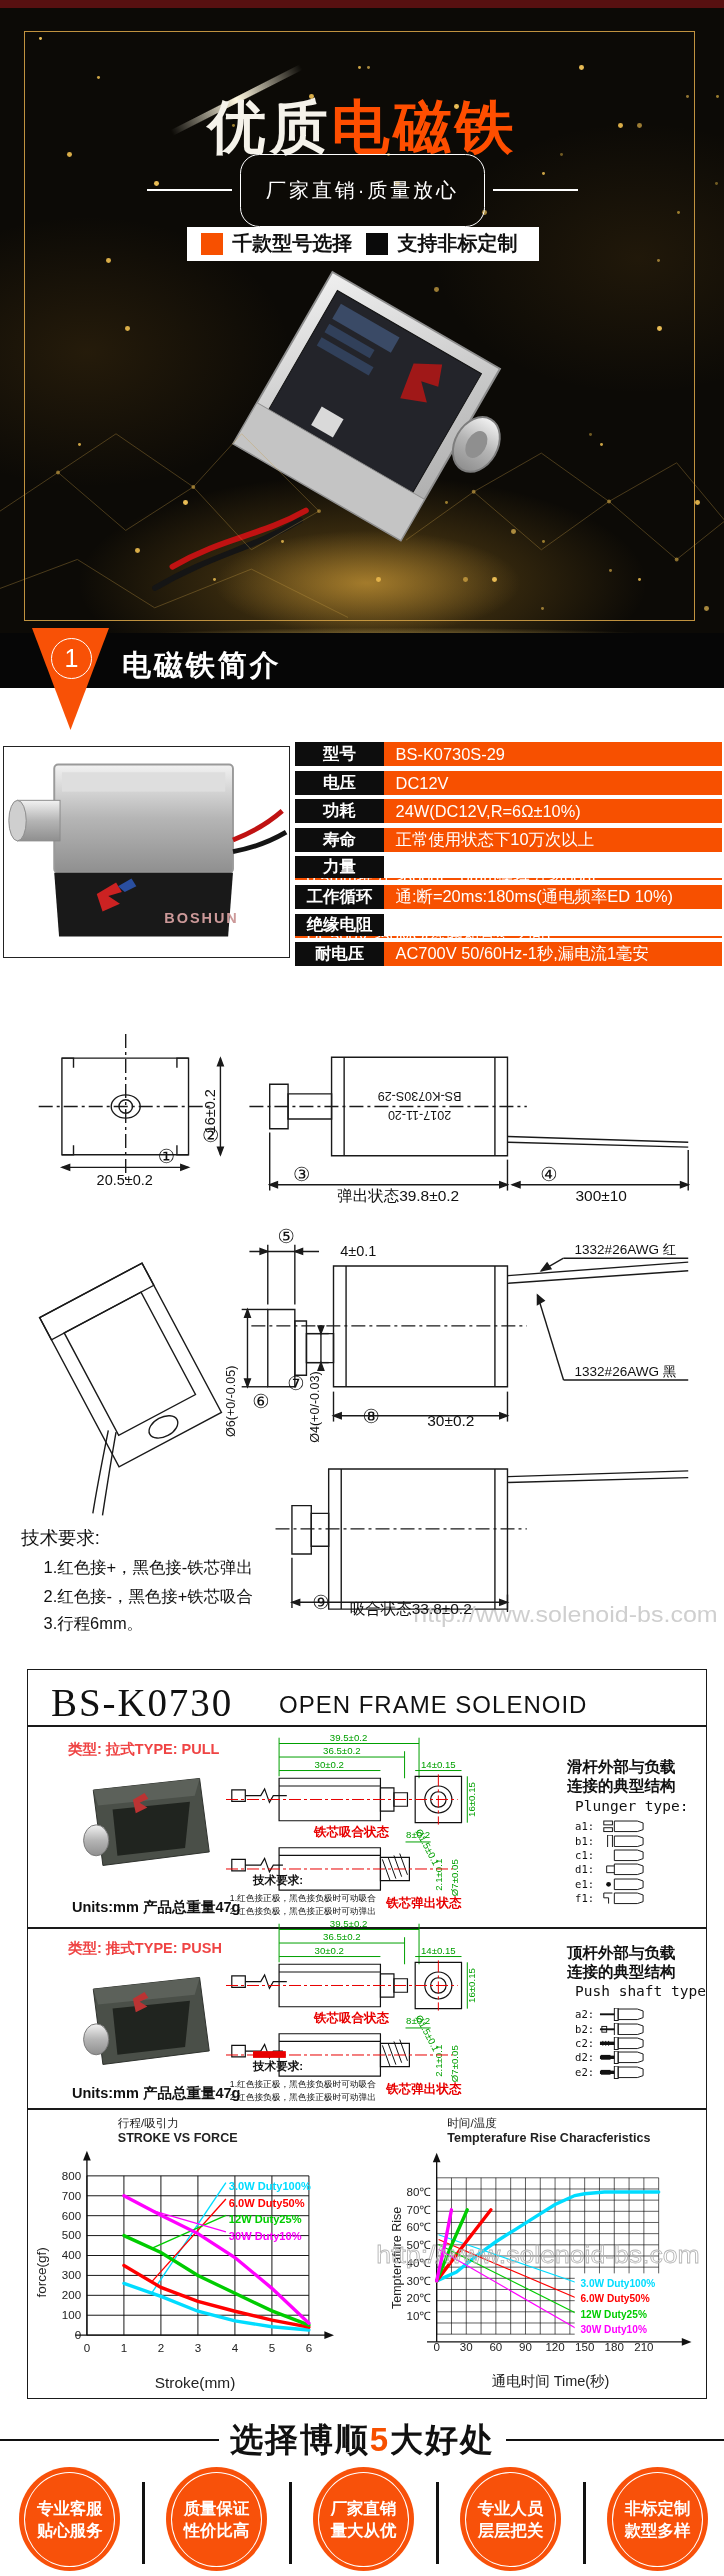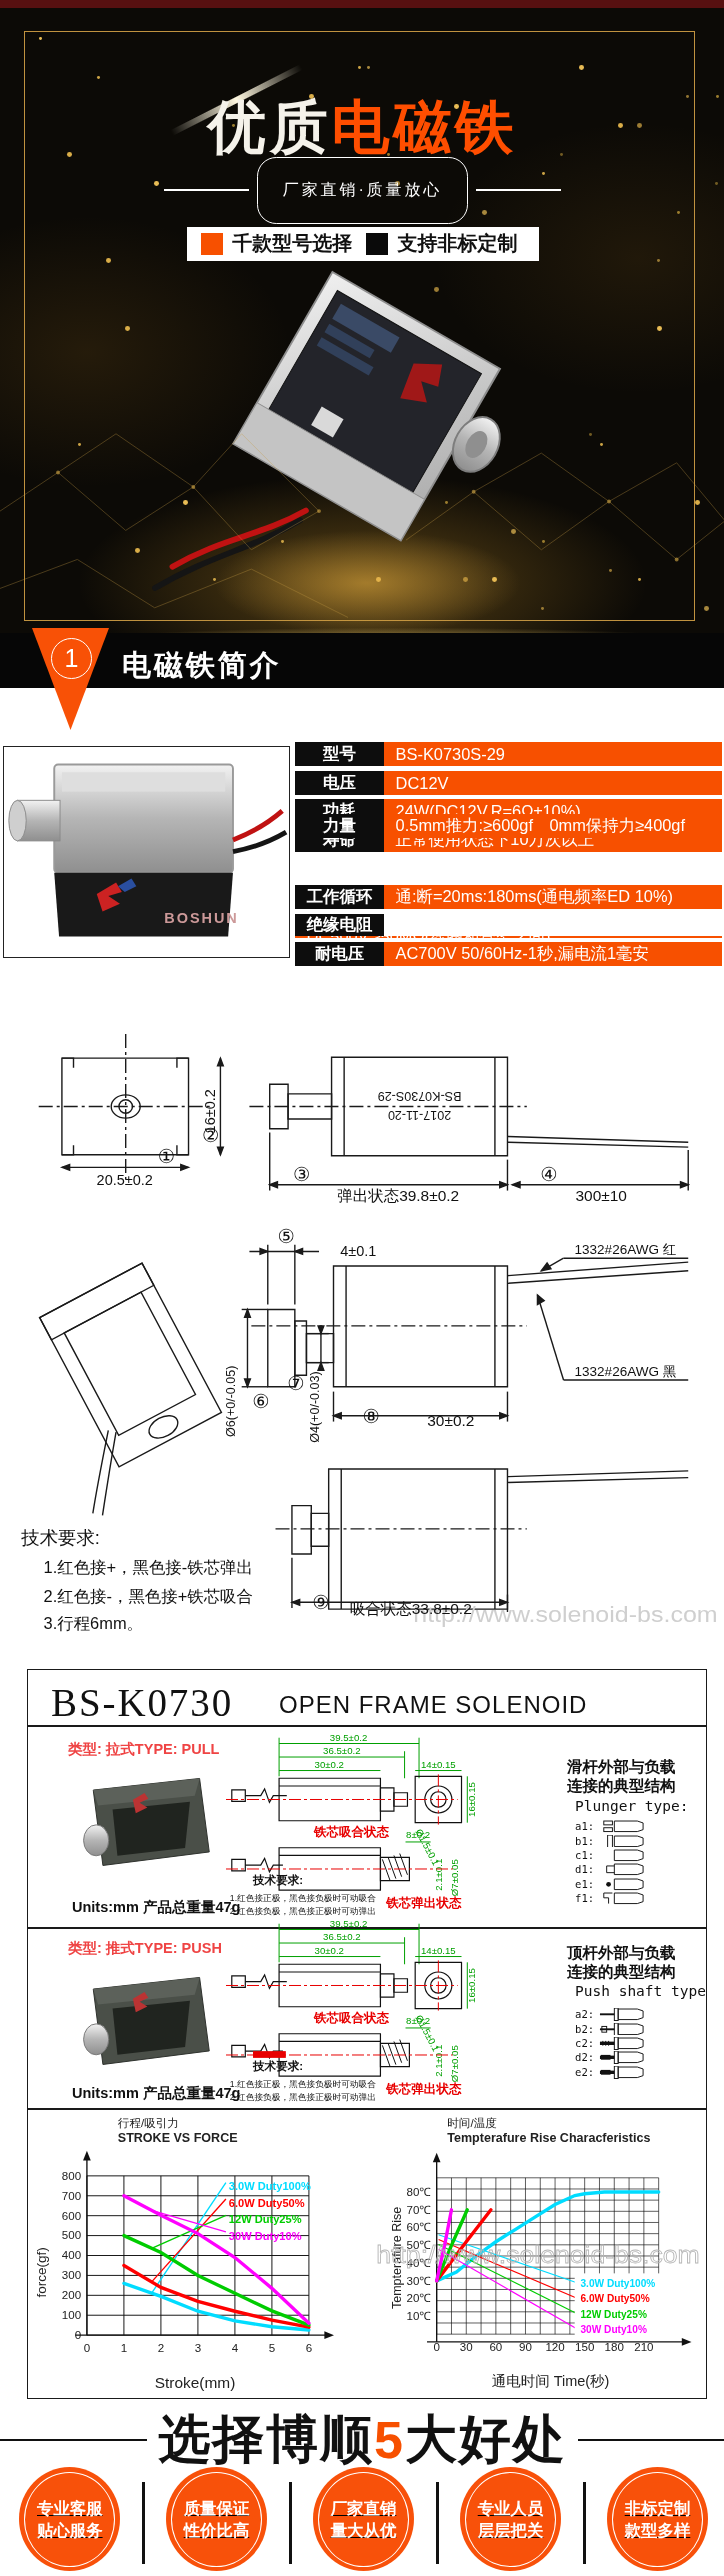--- a/index.html
+++ b/index.html
@@ -23,21 +23,21 @@
     561px 406px 0 #caa245,657px 464px 0 1px #d9ad48,503px 503px 0 #9a7c2e,
     338px 541px 0 1px #e8bc55,174px 541px 0 #caa245,97px 512px 0 1px #d9ad48,
     406px 464px 0 #9a7c2e,454px 541px 0 1px #e8bc55,242px 503px 0 #caa245,
     677px 58px 0 #9a7c2e,29px 116px 0 1px #d9ad48,319px 29px 0 #caa245,
     541px 29px 0 1px #e8bc55,599px 541px 0 #caa245,68px 222px 0 1px #d9ad48;}
   #flare{left:164px;top:89px;width:145px;height:5.8px;background:linear-gradient(90deg,rgba(255,255,230,0),#fff8e0,rgba(255,255,230,0));transform:rotate(-27deg);filter:blur(0.5px);}
   #hero-title{left:0;top:81px;width:725px;text-align:center;font-size:58px;font-weight:bold;letter-spacing:3.9px;white-space:nowrap;}
   #hero-title .w{color:#f5f2ea;} #hero-title .o{color:#ff4e00;}
   #tagline-row{left:0;top:164px;width:725px;height:37px;display:flex;align-items:center;justify-content:center;}
   .tag-line{width:85px;height:1.9px;background:#fff;}
-  #tag-pill{margin:0 7.7px;border:1.9px solid #fff;border-radius:19.3px;padding:22px 25px;color:#fff;font-size:16px;letter-spacing:2.9px;white-space:nowrap;}
+  #tag-pill{margin:0 7.7px;border:1.9px solid #fff;border-radius:19.3px;padding:22px 25px;color:#fff;font-size:20px;letter-spacing:2.9px;white-space:nowrap;}
   #badge-bar{left:187px;top:219px;width:352px;height:34px;background:#fff;display:flex;align-items:center;font-size:20px;font-weight:bold;color:#111;white-space:nowrap;}
   .badge-sq{width:22px;height:22px;margin:0 9.7px 0 13.5px;}
   #glow{left:213px;top:522px;width:309px;height:106px;background:radial-gradient(ellipse at center,rgba(222,168,62,.55),rgba(0,0,0,0) 70%);}
   #shine-band{left:0;top:609px;width:725px;height:24px;background:radial-gradient(ellipse 309px 13.5px at 55% 100%,rgba(255,250,220,.9),rgba(255,220,120,.25) 60%,rgba(0,0,0,0));}
   
   #sec1-bar{left:0;top:633px;width:725px;height:55px;background:#060606;}
   #sec1-title{left:122px;top:646px;color:#fff;font-size:29px;font-weight:bold;letter-spacing:2.9px;}
   #sec1-tri{left:32px;top:628px;width:77px;height:102px;background:#f85106;clip-path:polygon(0 0,100% 0,50% 100%);}
   #sec1-num{left:51px;top:638px;width:39px;height:39px;border:1.9px solid #fff;border-radius:50%;color:#fff;font-size:25px;display:flex;align-items:center;justify-content:center;}
   
@@ -57,24 +57,24 @@
   .ds-units{left:44px;font-size:14.5px;font-weight:bold;color:#111;}
   .ds-side-t{left:539px;font-size:15.5px;font-weight:bold;color:#111;}
   .ds-side-t2{left:547px;font-size:14.5px;color:#111;font-family:"DejaVu Sans Mono",monospace;}
   .plunger-row{left:547px;height:12.6px;display:flex;align-items:center;font-size:10.6px;color:#111;font-family:"DejaVu Sans Mono",monospace;}
   .plunger-row svg{margin-left:4.8px;}
   
   .chart-title1{font-size:12px;fill:#222;}
   .chart-title2{font-size:13px;font-weight:bold;fill:#222;}
   .mono{font-family:"DejaVu Sans Mono",monospace;}
   
-  #bottom-heading{left:0;top:2415px;width:725px;height:50px;display:flex;align-items:center;justify-content:center;font-size:52px;font-weight:bold;color:#111;letter-spacing:1.9px;white-space:nowrap;}
+  #bottom-heading{left:0;top:2415px;width:725px;height:50px;display:flex;align-items:center;justify-content:center;font-size:33px;font-weight:bold;color:#111;letter-spacing:1.9px;white-space:nowrap;}
   .head-line{width:225px;height:2.9px;background:#111;margin:0 11.6px;flex:none;}
   #bottom-heading .num{color:#f75000;}
-  .benefit{width:101px;height:104px;border-radius:50%;background:#f8510a;display:flex;align-items:center;justify-content:center;text-decoration:underline;}
+  .benefit{width:101px;height:104px;border-radius:50%;background:#f8510a;display:flex;align-items:center;justify-content:center;}
   .benefit .ring{width:89px;height:93px;border:1.9px solid #fff;border-radius:50%;display:flex;flex-direction:column;align-items:center;justify-content:center;color:#fff;font-size:16.4px;font-weight:bold;line-height:1.35;white-space:nowrap;}
   .benefit-divider{width:2.9px;height:82px;background:#111;}
 </style>
 </head>
 <body>
 
 <div id="page">
 
   <div id="top-strip" class="abs"></div>
   <div id="hero" class="abs">
@@ -176,21 +176,21 @@
       <div class="spec-value">DC12V</div>
     </div>
   <div class="spec-row abs" style="top:788px;">
       <div class="spec-label">功耗</div>
       <div class="spec-value">24W(DC12V,R=6Ω±10%)</div>
     </div>
   <div class="spec-row abs" style="top:817px;">
       <div class="spec-label">寿命</div>
       <div class="spec-value">正常使用状态下10万次以上</div>
     </div>
-  <div class="spec-row abs" style="top:803px;">
+  <div class="spec-row abs" style="top:845px;flex-direction:column;">
       <div class="spec-label">力量</div>
       <div class="spec-value">0.5mm推力:≥600gf　0mm保持力≥400gf</div>
     </div>
   <div class="spec-row abs" style="top:874px;">
       <div class="spec-label">工作循环</div>
       <div class="spec-value">通:断=20ms:180ms(通电频率ED 10%)</div>
     </div>
   <div class="spec-row abs" style="top:903px;flex-direction:column;">
       <div class="spec-label">绝缘电阻</div>
       <div class="spec-value">DC500V,≥50MΩ(线圈和骨架之间)</div>

